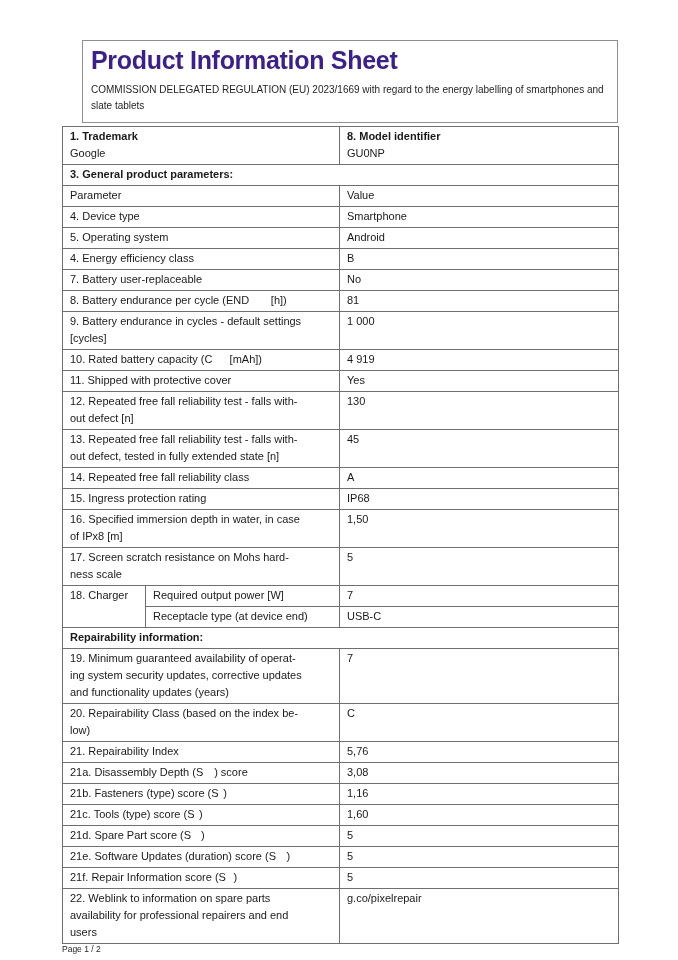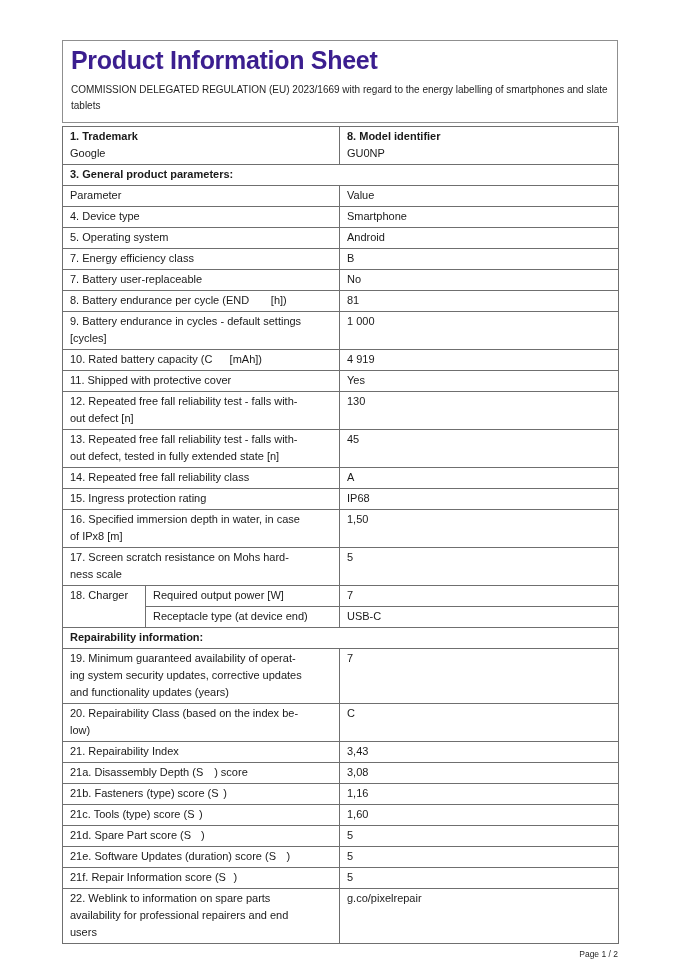--- a/index.html
+++ b/index.html
@@ -11,20 +11,21 @@
     color: #1a1a1a;
   }
   .page {
     position: absolute;
     left: 62px; top: 40px;
     width: 556px;
   }
   .title-box {
     border: 1px solid #8f8f8f;
     padding: 4px 8px 8px 8px;
+    margin-left: 20px;
   }
   .doc-title {
     margin: 0 0 7px 0;
     font-size: 25px;
     font-weight: 700;
     color: #3B1E8F;
     letter-spacing: -0.3px;
     line-height: 30px;
   }
   .doc-subtitle {
@@ -51,23 +52,21 @@
   td.indent { padding-left: 25px; }
   td.value-indent { padding-left: 21px; }
   sub {
     font-size: 7.5px;
     position: relative;
     top: 14px;
     line-height: 0;
   }
   .footer {
     width: 556px;
-    text-align: right;
     font-size: 8.5px;
-    margin-top: 5px;
     color: #262626;
   }
 </style>
 </head>
 <body>
 
 <div class="page">
 
   <div class="title-box">
     <h1 class="doc-title" style="color: rgb(59, 30, 143);">Product Information Sheet</h1>
@@ -100,21 +99,21 @@
         </tr>
         <tr>
           <td colspan="2">4. Device type</td>
           <td>Smartphone</td>
         </tr>
         <tr>
           <td colspan="2">5. Operating system</td>
           <td>Android</td>
         </tr>
         <tr>
-          <td colspan="2">7. Energy efficiency class</td>
+          <td colspan="2">4. Energy efficiency class</td>
           <td>B</td>
         </tr>
         <tr>
           <td colspan="2">7. Battery user-replaceable</td>
           <td>No</td>
         </tr>
         <tr>
           <td colspan="2">8. Battery endurance per cycle (END<sub>device</sub>[h])</td>
           <td>81</td>
         </tr>
@@ -169,21 +168,21 @@
         <tr>
           <td colspan="2">19. Minimum guaranteed availability of operat-<br>ing system security updates, corrective updates<br>and functionality updates (years)</td>
           <td>7</td>
         </tr>
         <tr>
           <td colspan="2">20. Repairability Class (based on the index be-<br>low)</td>
           <td>C</td>
         </tr>
         <tr>
           <td colspan="2">21. Repairability Index</td>
-          <td>3,43</td>
+          <td>5,76</td>
         </tr>
         <tr>
           <td colspan="2" class="indent">21a. Disassembly Depth (S<sub>DD</sub>) score</td>
           <td>3,08</td>
         </tr>
         <tr>
           <td colspan="2" class="indent">21b. Fasteners (type) score (S<sub>F</sub>)</td>
           <td>1,16</td>
         </tr>
         <tr>

